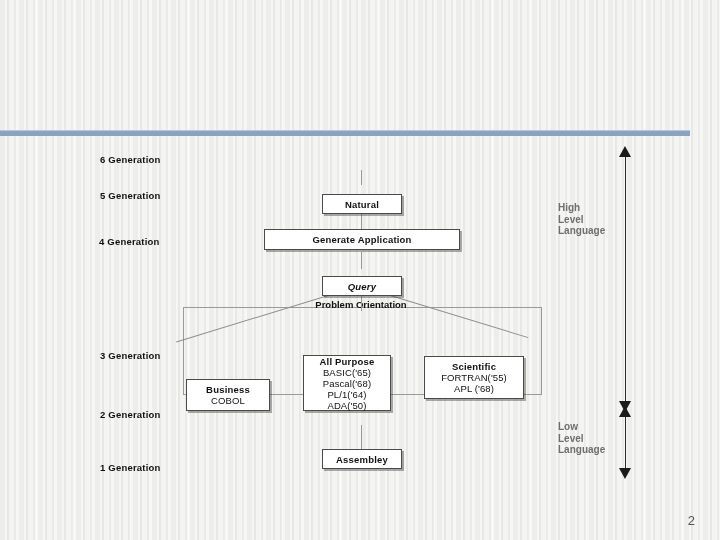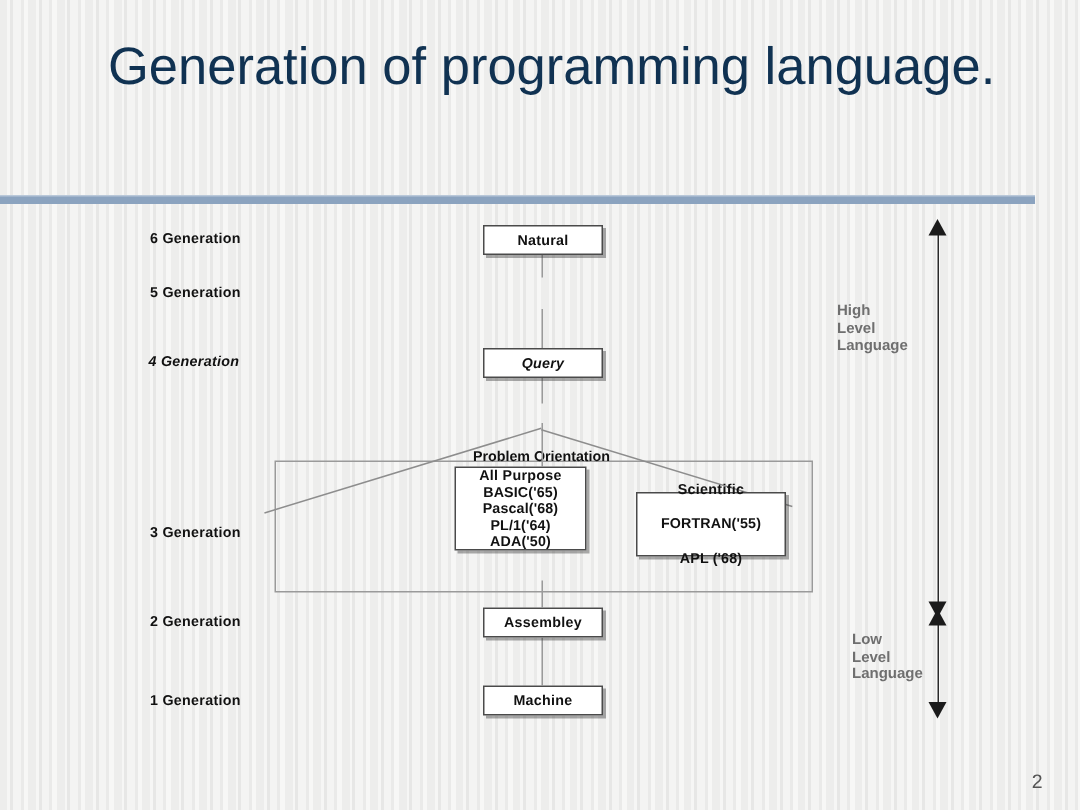--- a/index.html
+++ b/index.html
@@ -82,27 +82,28 @@
     box-shadow: 2px 2px 0px rgba(60,60,60,0.42);
     display: flex;
     flex-direction: column;
     align-items: center;
     justify-content: center;
     text-align: center;
     font-size: 9.5px;
     color: #111;
     box-sizing: border-box;
     z-index: 4;
+    margin-top: 44px;
   }
   .node .node-head {
     font-weight: bold;
     letter-spacing: 0.2px;
   }
   .node .node-line {
-    font-weight: bold;
+    font-weight: normal;
     letter-spacing: 0.1px;
     line-height: 11px;
   }
 
   .plain-label {
     position: absolute;
     font-size: 9.5px;
     font-weight: bold;
     color: #111;
     white-space: nowrap;
@@ -162,28 +163,27 @@
     bottom: 12px;
     font-size: 13px;
     color: #555;
   }
 </style>
 </head>
 <body>
 
 <div id="slide">
 
-  <div id="title">Generation of programming language.</div>
   <div id="divider"></div>
 
   <div id="diagram">
 
     <div class="gen-label" style="left:100px; top:14px;">6 Generation</div>
     <div class="gen-label" style="left:100px; top:50px;">5 Generation</div>
-    <div class="gen-label" style="left:99px;  top:96px;font-style:italic;">4 Generation</div>
+    <div class="gen-label" style="left:99px;  top:96px;">4 Generation</div>
     <div class="gen-label" style="left:100px; top:210px;">3 Generation</div>
     <div class="gen-label" style="left:100px; top:269px;">2 Generation</div>
     <div class="gen-label" style="left:100px; top:322px;">1 Generation</div>
 
     <div class="vline" style="left:361px; top:30px;  height:15px;"></div>
     <div class="vline" style="left:361px; top:66px;  height:26px;"></div>
     <div class="vline" style="left:361px; top:112px; height:17px;"></div>
     <div class="vline" style="left:361px; top:142px; height:29px;"></div>
     <div class="vline" style="left:361px; top:247px; height:18px;"></div>
     <div class="vline" style="left:361px; top:285px; height:32px;"></div>
@@ -192,60 +192,64 @@
 
     <div class="diag" style="left:361px; top:146px; width:193px; transform: rotate(163deg);"></div>
     <div class="diag" style="left:361px; top:146px; width:175px; transform: rotate(17deg);"></div>
 
     <div class="plain-label" style="left:283px; top:131px; width:156px;">Problem Orientation</div>
 
     <div class="node" style="left:322px; top:10px; width:80px; height:20px;">
       <div class="node-head">Natural</div>
     </div>
 
+    <div class="node" style="left:264px; top:45px; width:196px; height:21px;">
+      <div class="node-head">Generate Application</div>
+    </div>
 
     <div class="node" style="left:322px; top:92px; width:80px; height:20px;font-style:italic;">
       <div class="node-head">Query</div>
     </div>
 
+    <div class="node" style="left:186px; top:195px; width:84px; height:32px;">
+      <div class="node-head">Business</div>
+      <div class="node-line">COBOL</div>
+    </div>
 
     <div class="node" style="left:303px; top:171px; width:88px; height:56px;">
       <div class="node-head">All Purpose</div>
       <div class="node-line">BASIC('65)</div>
       <div class="node-line">Pascal('68)</div>
       <div class="node-line">PL/1('64)</div>
       <div class="node-line">ADA('50)</div>
     </div>
 
-    <div class="node" style="left:424px; top:188px; width:100px; height:43px;gap:12px;">
+    <div class="node" style="left:424px; top:172px; width:100px; height:43px;">
       <div class="node-head">Scientific</div>
       <div class="node-line">FORTRAN('55)</div>
       <div class="node-line">APL ('68)</div>
     </div>
 
     <div class="node" style="left:322px; top:265px; width:80px; height:20px;">
       <div class="node-head">Assembley</div>
     </div>
 
-    <div class="node" style="left:322px; top:317px; width:80px; height:20px;">
-      <div class="node-head">Machine</div>
-    </div>
 
     <div class="axis-line" style="left:625px; top:16px; height:255px;"></div>
     <div class="arrow-up" style="left:619px; top:6px;"></div>
     <div class="arrow-down" style="left:619px; top:261px;"></div>
 
     <div class="axis-line" style="left:625px; top:276px; height:56px;"></div>
     <div class="arrow-up" style="left:619px; top:266px;"></div>
     <div class="arrow-down" style="left:619px; top:328px;"></div>
 
     <div class="side-label" style="left:558px; top:62px; width:74px;">High
 Level
 Language</div>
-    <div class="side-label" style="left:558px; top:281px; width:74px;padding-left:10px;">Low
+    <div class="side-label" style="left:558px; top:281px; width:74px;">Low
 Level
 Language</div>
 
   </div>
 
   <div id="page-number">2</div>
 
 </div>
 
 </body></html>

